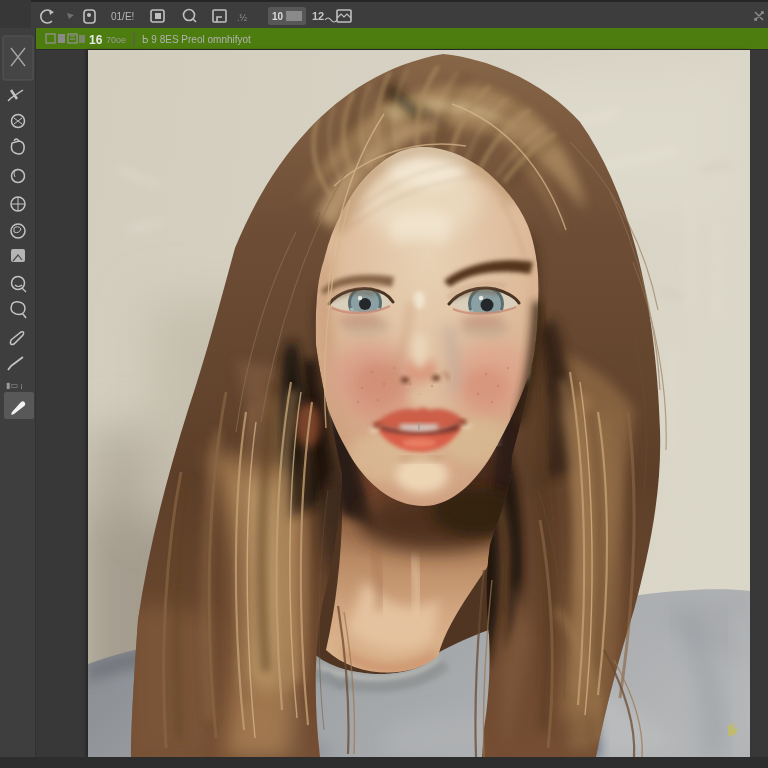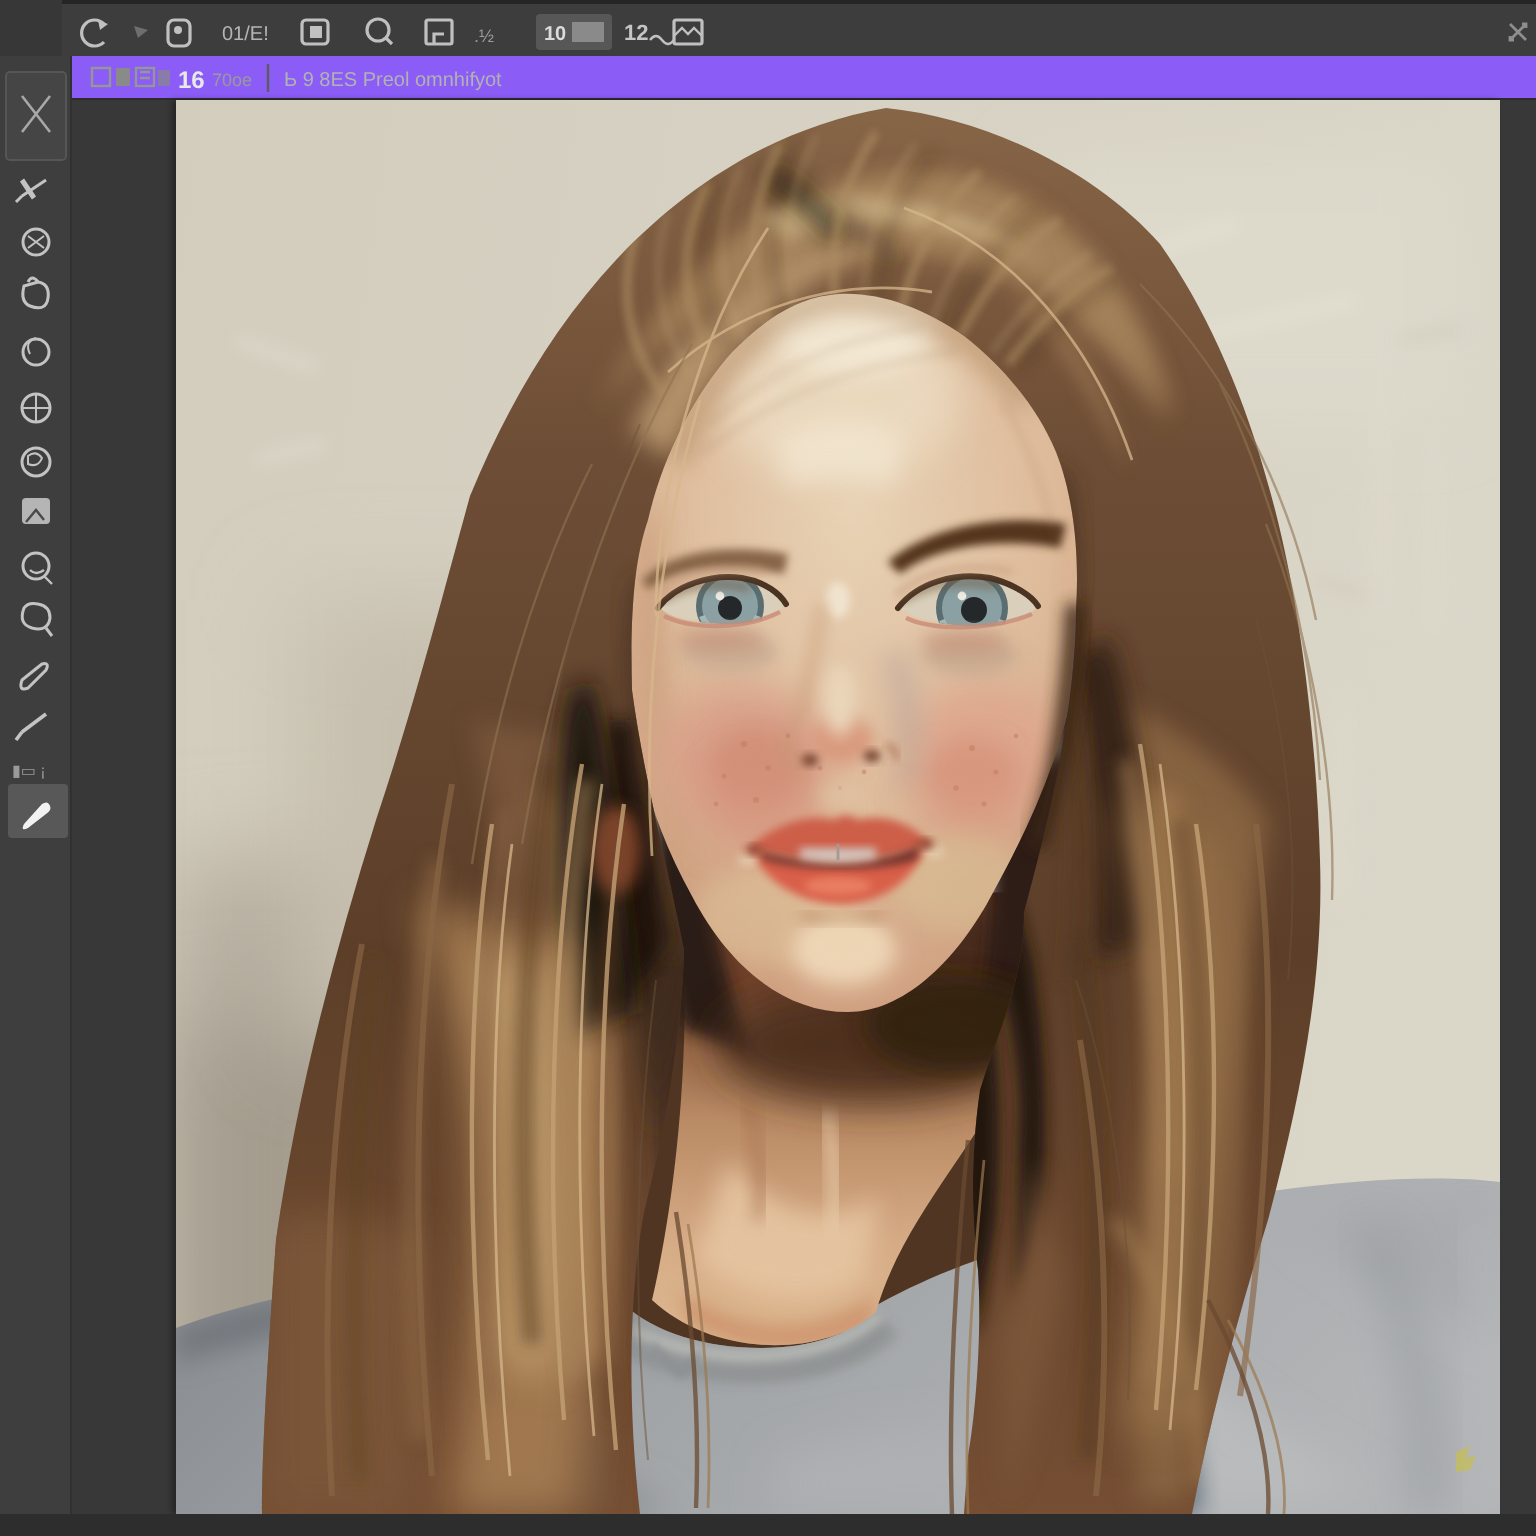--- a/index.html
+++ b/index.html
@@ -1,17 +1,17 @@
 <!DOCTYPE html>
 <html><head>
 <meta charset="utf-8">
 <style>
 html,body{margin:0;padding:0;width:768px;height:768px;overflow:hidden;background:#373737;font-family:"Liberation Sans",sans-serif;}
 #topbar{position:absolute;left:0;top:0;width:768px;height:28px;background:#3d3d3d;border-top:2px solid #252525;box-sizing:border-box;margin-left:31px;}
-#optbar{position:absolute;left:0;top:28px;width:768px;height:22px;background:#8b5cf6;border-bottom:1px solid #2c2c2c;box-sizing:border-box;}
+#optbar{position:absolute;left:0;top:28px;width:768px;height:22px;background:#4d7c0f;border-bottom:1px solid #2c2c2c;box-sizing:border-box;}
 #sidebar{position:absolute;left:0;top:28px;width:36px;height:740px;background:#3e3e3e;border-right:1px solid #313131;box-sizing:border-box;}
 #workspace{position:absolute;left:36px;top:50px;width:732px;height:707px;background:#383838;}
 #bottombar{position:absolute;left:0;top:757px;width:768px;height:11px;background:#2d2d2d;}
 #canvas{position:absolute;left:88px;top:50px;width:662px;height:707px;background:#d6d1c2;box-shadow:-2px 0 3px rgba(0,0,0,0.35);}
 </style>
 </head>
 <body>
 <div id="workspace"></div>
 <div id="topbar">
   <svg width="768" height="26" style="position:absolute;top:2px;left:0">

